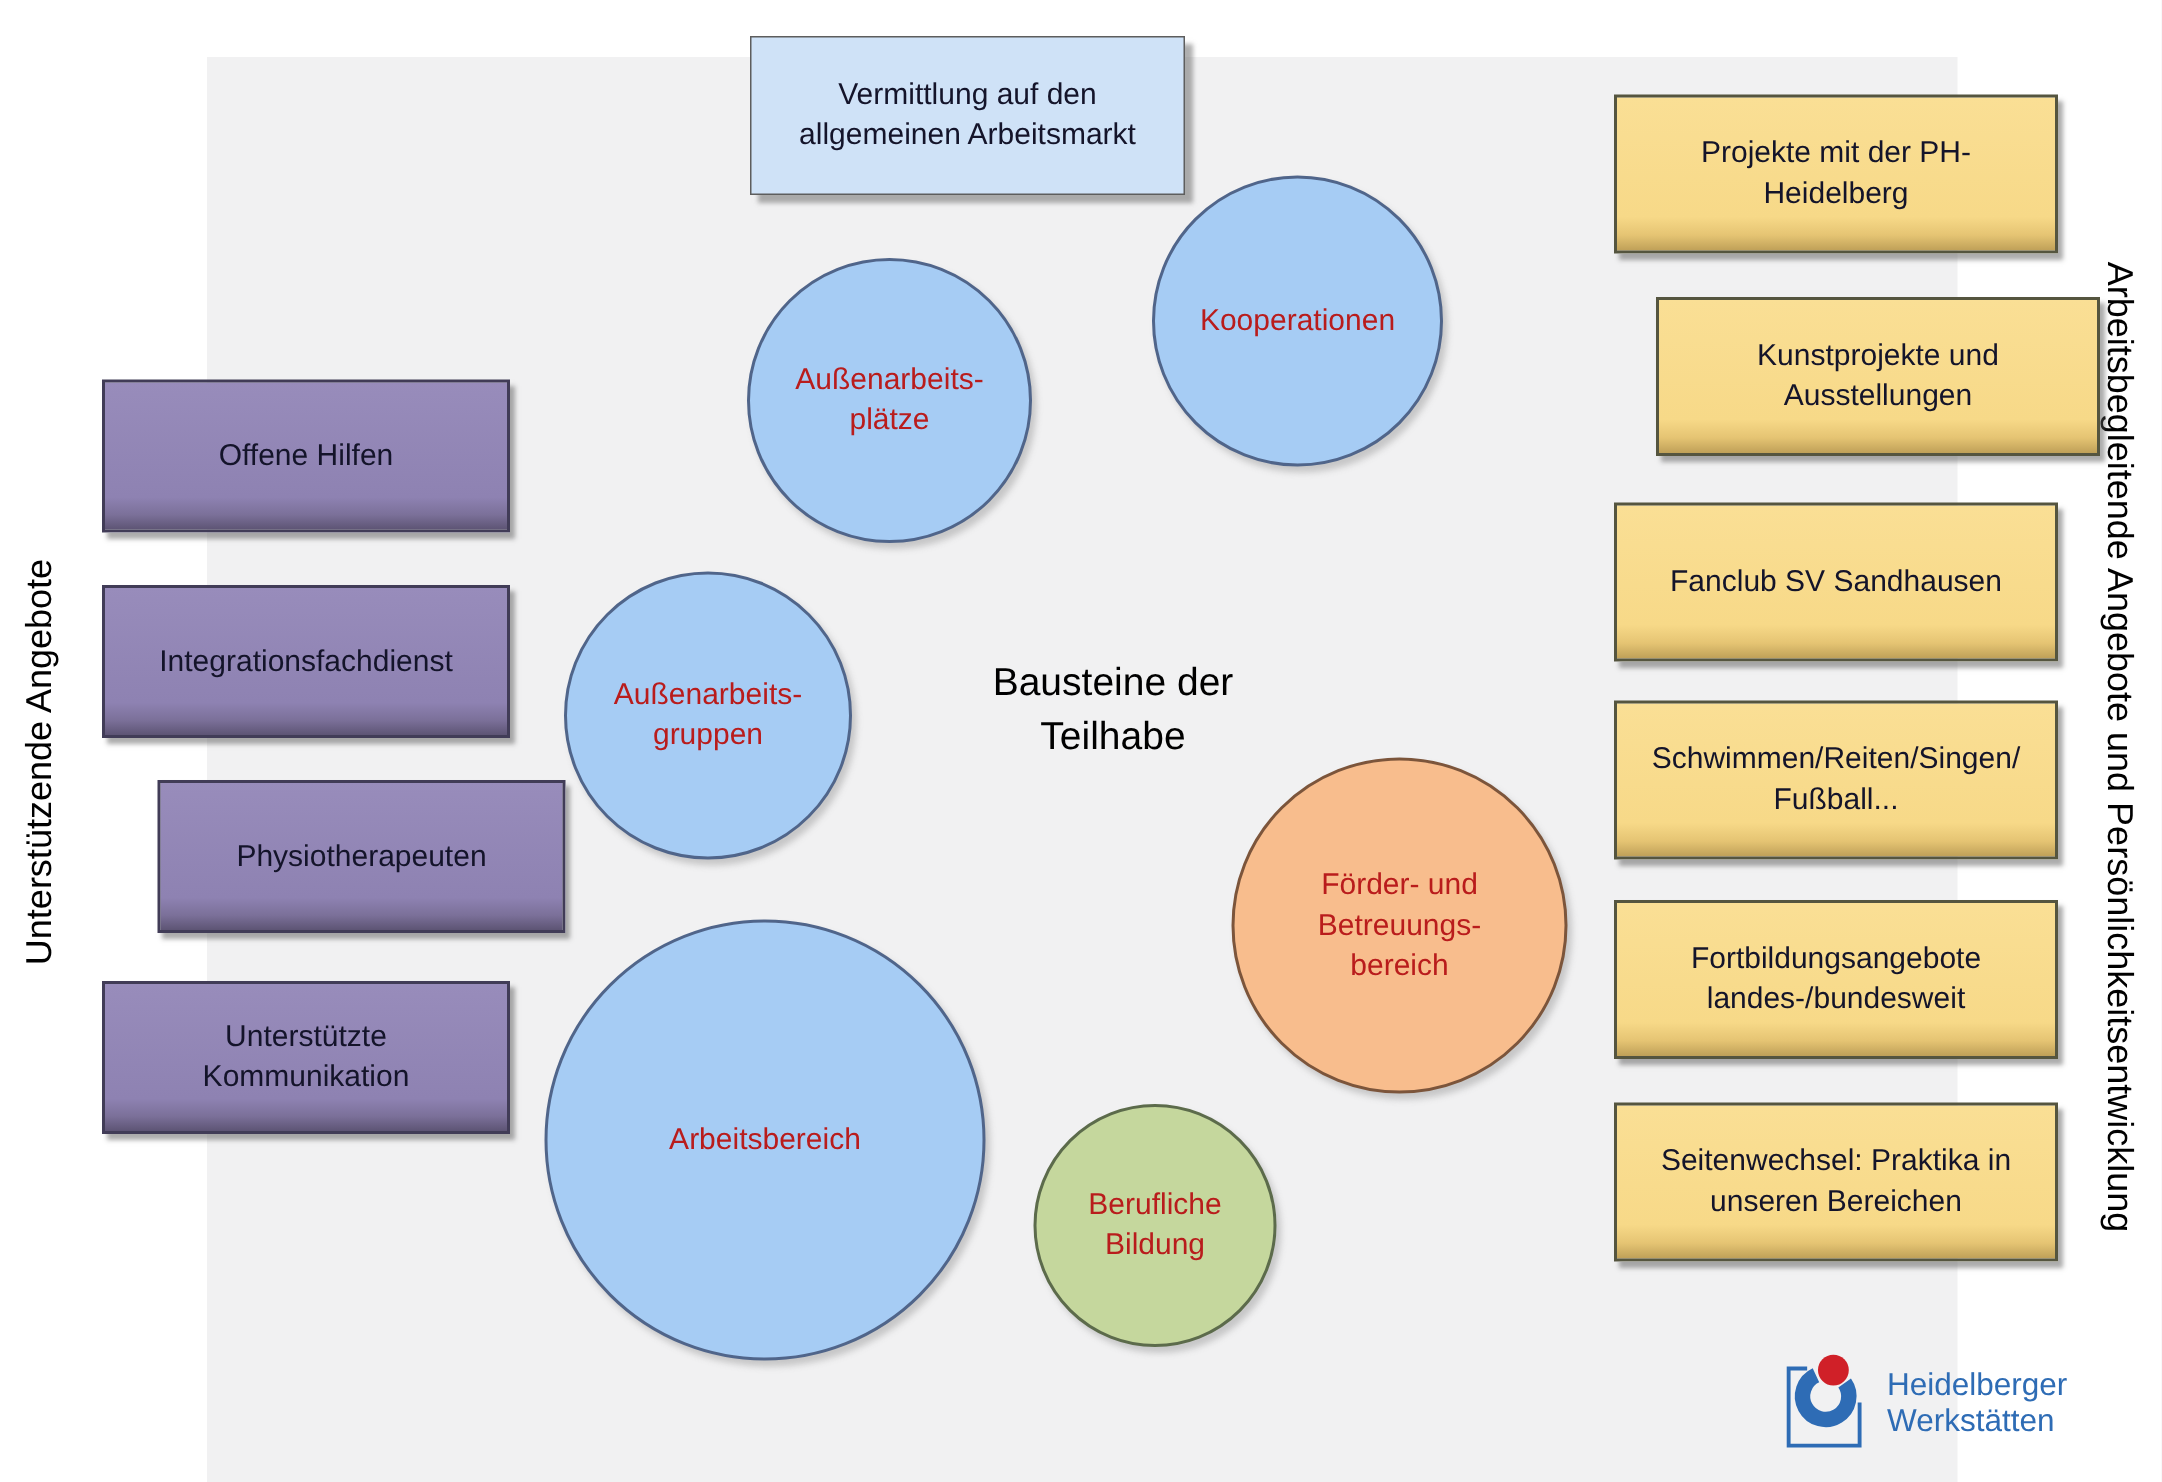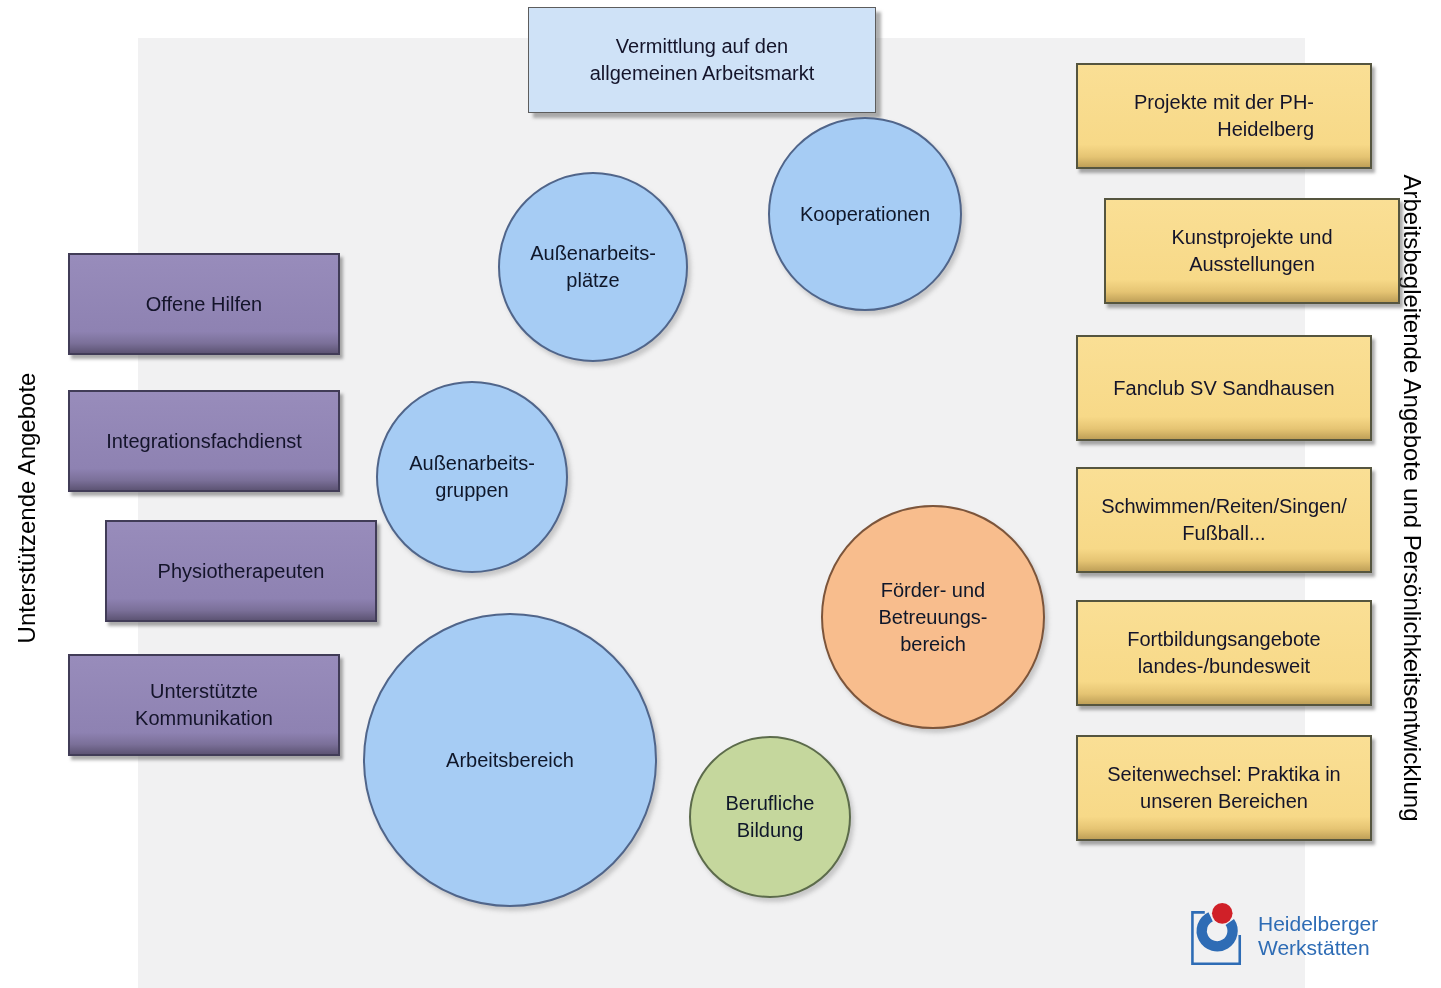--- a/index.html
+++ b/index.html
@@ -16,40 +16,39 @@
     position:absolute;white-space:nowrap;font-size:24px;color:#000;
     transform:translate(-50%,-50%) rotate(-90deg);
   }
   .vlabel.right{transform:translate(-50%,-50%) rotate(90deg);}
   .box{
     position:absolute;display:flex;align-items:center;justify-content:center;
     text-align:center;font-size:20px;color:#14142a;white-space:pre-line;
     line-height:1.35;padding:4px 10px;box-sizing:border-box;
   }
   .box.topblue{
-    left:500px;top:7px;width:348px;height:106px;
+    left:500px;top:24px;width:290px;height:106px;
     background:#cfe2f7;border:1px solid #5d5d5d;
     box-shadow:5px 5px 3px rgba(110,110,110,0.55);
-    margin-left:28px;
   }
   .box.purple{
     left:68px;width:272px;height:102px;
     background:linear-gradient(180deg,#988cbb 0%,#8e82b2 78%,#7b7099 90%,#5d5474 100%);
     border:2px solid #413c57;
     box-shadow:3px 4px 3px rgba(90,90,90,0.5);
   }
   .box.yellow{
     left:1076px;width:296px;height:106px;
     background:linear-gradient(180deg,#fadf95 0%,#f7d988 78%,#e5c473 90%,#bfa058 100%);
     border:2px solid #55553f;
     box-shadow:3px 4px 3px rgba(90,90,90,0.5);
   }
   .circle{
     position:absolute;border-radius:50%;display:flex;align-items:center;
-    justify-content:center;text-align:center;font-size:20px;color:#0f172a;
+    justify-content:center;text-align:center;font-size:20px;color:#b91c1c;
     white-space:pre-line;line-height:1.35;box-sizing:border-box;
     box-shadow:3px 4px 4px rgba(120,120,120,0.35);
   }
   .circle.blue{background:#a6ccf4;border:2px solid #50658a;}
   .circle.orange{background:#f8bd8d;border:2px solid #7c553b;}
   .circle.green{background:#c5d79d;border:2px solid #5c6b4b;}
   .c-aap{left:498px;top:172px;width:190px;height:190px;}
   .c-koop{left:768px;top:117px;width:194px;height:194px;}
   .c-aag{left:376px;top:381px;width:192px;height:192px;}
   .c-arb{left:363px;top:613px;width:294px;height:294px;}
@@ -87,21 +86,21 @@
     <span>Integrationsfachdienst</span>
   </div>
   <div class="box purple" style="top:520px;margin-left:37px;">
     <span>Physiotherapeuten</span>
   </div>
   <div class="box purple" style="top:654px;">
     <span>Unterstützte
 Kommunikation</span>
   </div>
 
-  <div class="box yellow" style="top:63px;text-align:right;">
+  <div class="box yellow" style="top:63px;">
     <span>Projekte mit der PH-
 Heidelberg</span>
   </div>
   <div class="box yellow" style="top:198px;margin-left:28px;">
     <span>Kunstprojekte und
 Ausstellungen</span>
   </div>
   <div class="box yellow" style="top:335px;">
     <span>Fanclub SV Sandhausen</span>
   </div>
@@ -135,20 +134,22 @@
   <div class="circle orange c-foe">
     <span>Förder- und
 Betreuungs-
 bereich</span>
   </div>
   <div class="circle green c-ber">
     <span>Berufliche
 Bildung</span>
   </div>
 
+  <div class="diagram-title">Bausteine der
+Teilhabe</div>
 
   <div class="logo">
     <svg width="66" height="72" viewBox="0 0 64 70">
       <path d="M 24 12 L 12 12 L 12 62 L 58 62 L 58 34" fill="none" stroke="#2e6cb5" stroke-width="2.5"></path>
       <path d="M 29.7 16.4 A 15 15 0 1 0 48.3 21.4" fill="none" stroke="#2e6cb5" stroke-width="10"></path>
       <circle cx="41" cy="13" r="10" fill="#d02028"></circle>
     </svg>
     <div class="logo-text">
       <div>Heidelberger</div>
       <div>Werkstätten</div>

